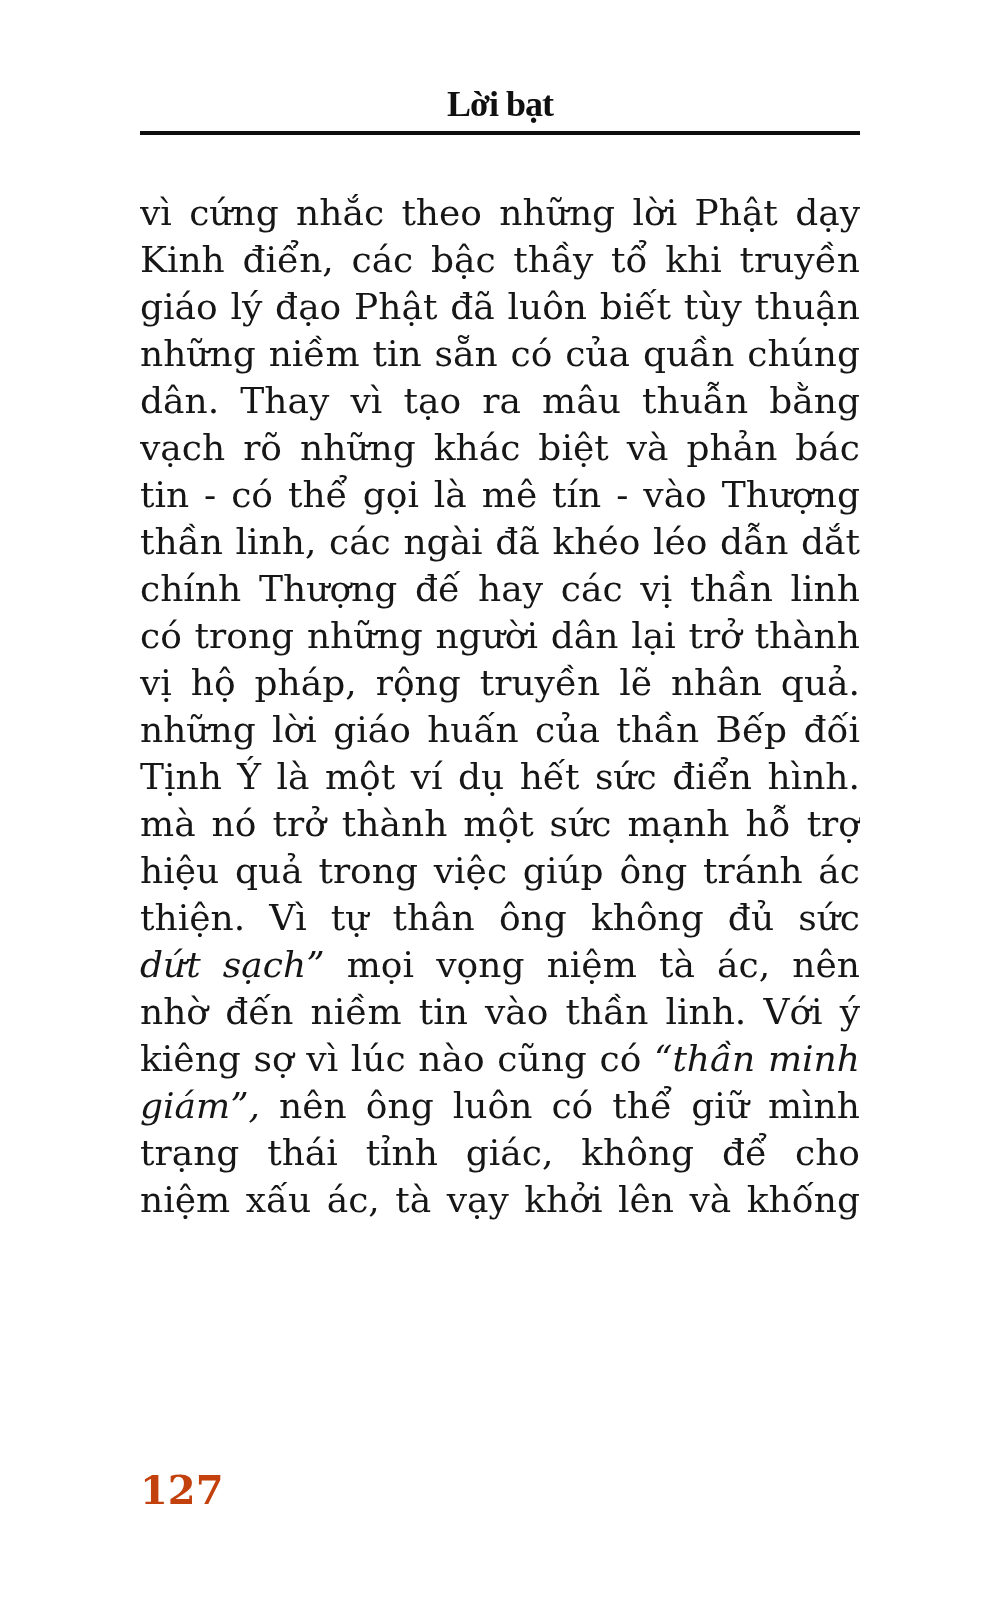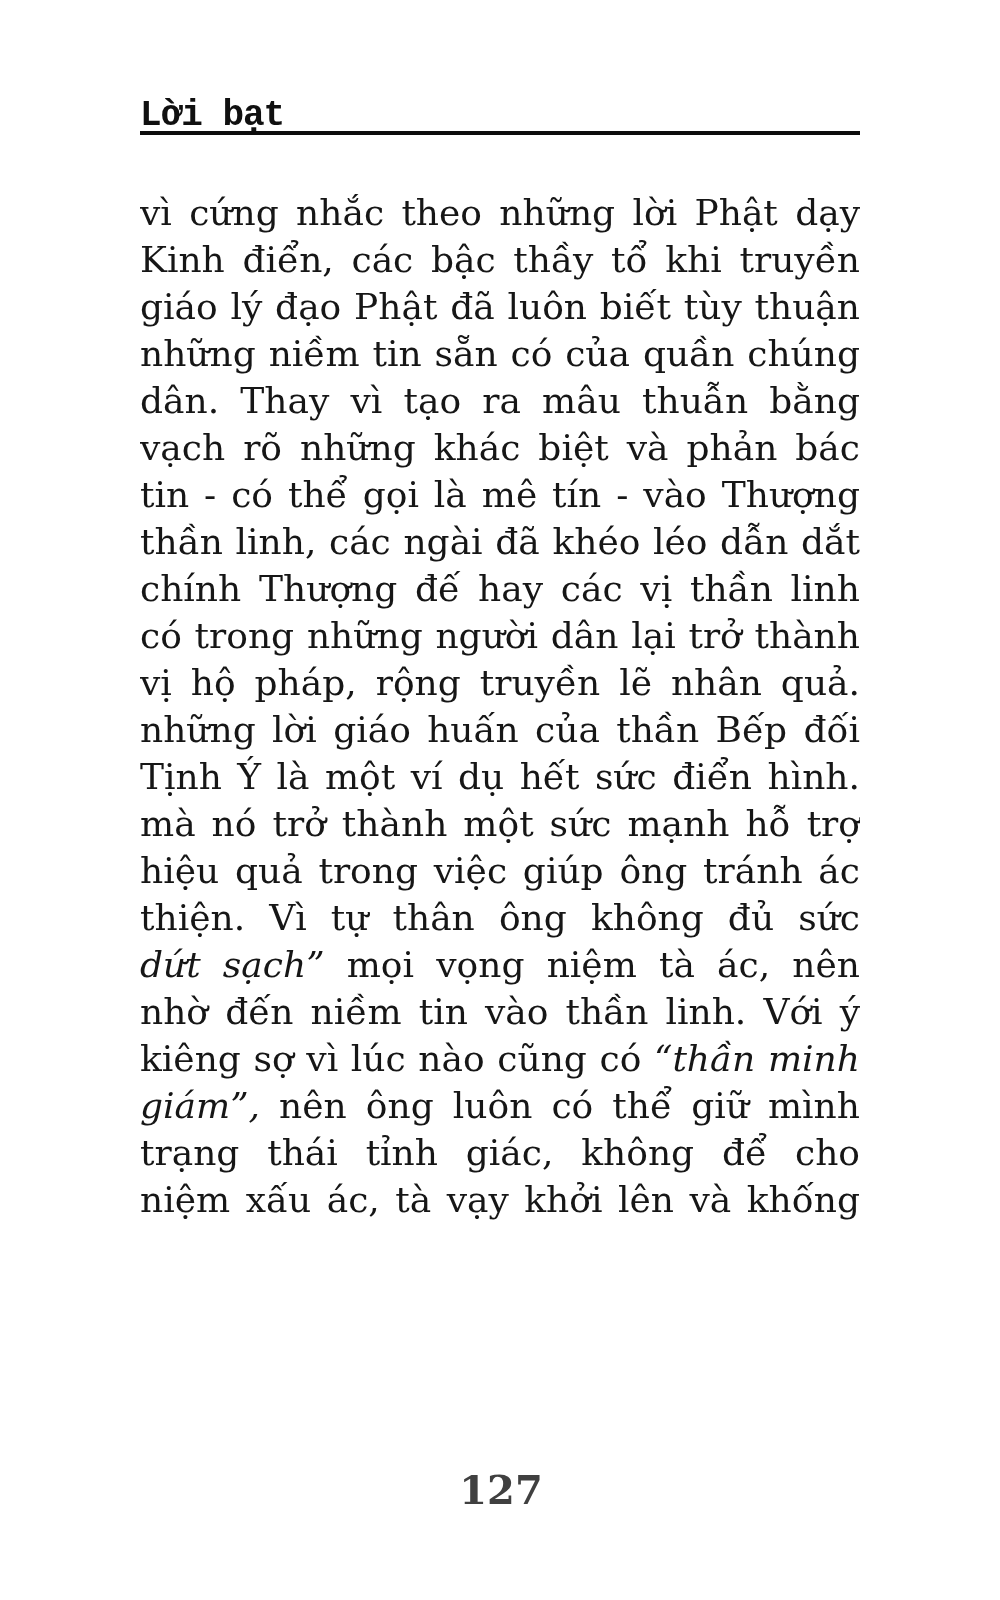--- a/index.html
+++ b/index.html
@@ -11,25 +11,25 @@
     position: relative;
     width: 1000px;
     height: 1600px;
     background: #ffffff;
     color: #161616;
     font-family: "DejaVu Serif", serif;
     overflow: hidden;
   }
   .running-head {
     position: absolute;
-    top: 98px;
+    top: 86px;
     left: 140px;
     width: 720px;
-    text-align: left;
-    font-family: Liberation Mono, monospace;
+    text-align: center;
+    font-family: Liberation Serif, serif;
     font-weight: bold;
     font-size: 36px;
     line-height: 1;
     color: #101010;
     letter-spacing: -1px;
   }
   .header-rule {
     position: absolute;
     top: 131px;
     left: 140px;
@@ -58,25 +58,25 @@
   }
   .line em {
     font-style: italic;
     margin-top: 22px;
   }
   .page-number {
     position: absolute;
     top: 1470px;
     left: 140px;
     width: 722px;
-    text-align: center;
+    text-align: left;
     font-weight: bold;
     font-size: 40px;
     line-height: 1;
-    color: #404040;
+    color: #c2410c;
   }
 </style>
 </head>
 <body>
 
 <div class="page">
   <div class="running-head">Lời bạt</div>
   <div class="header-rule"></div>
   <div class="body-text" id="body-text">
       <div class="line"><span>vì cứng nhắc theo những lời Phật dạy trong</span></div>

